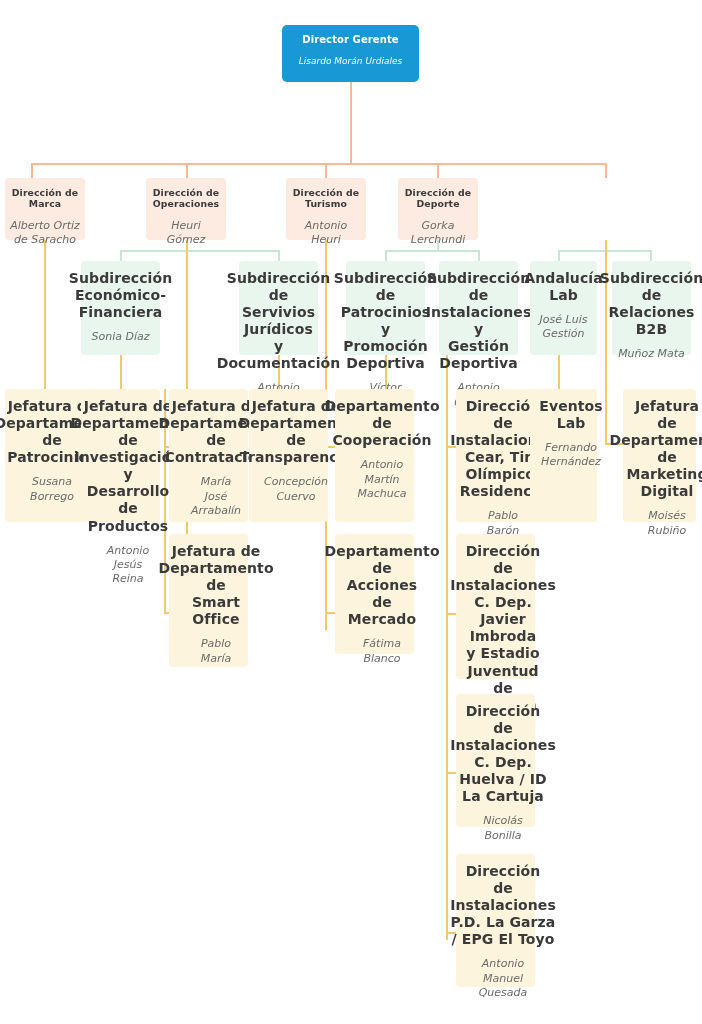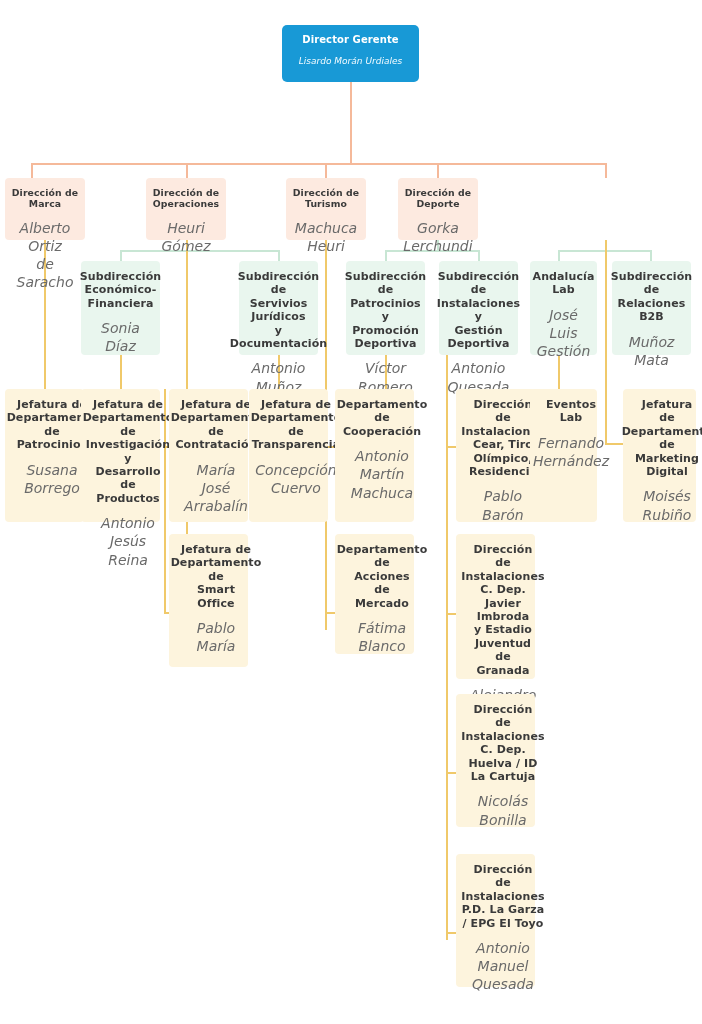--- a/index.html
+++ b/index.html
@@ -36,21 +36,21 @@
   }
   .node .title {
     font-weight: bold;
     font-size: 9.3px;
     color: #3a3a3a;
     letter-spacing: .1px;
     white-space: pre-line;
   }
   .node .person {
     font-style: italic;
-    font-size: 14px;
+    font-size: 11px;
     color: #6a6a6a;
     margin-top: 9px;
     white-space: pre-line;
     line-height: 1.3;
   }
 
   
   .lvl1 {
     background: #1899d6;
     border-radius: 5px;
@@ -58,21 +58,21 @@
   .lvl1 .title { color: #ffffff; font-size: 10px; }
   .lvl1 .person { color: #f2fbff; font-size: 9px; margin-top: 10px; }
 
   
   .lvl2 { background: #fdeae0; }
   
   .lvl3 { background: #e9f6ee; }
   
   .lvl4 { background: #fdf4dd; padding-left: 20px; }
 
-  .lvl3 .title, .lvl4 .title { font-size: 11px; }
+  .lvl3 .title, .lvl4 .title { font-size: 14px; }
 </style>
 </head>
 <body>
 
 <div id="canvas">
 
   <div class="line v c-orange" style="left:350px; top:82px; height:81px;"></div>
 
   <div class="line h c-orange" style="left:31px; top:163px; width:575px;"></div>
 
@@ -138,21 +138,21 @@
 
   <div class="node lvl2" style="left:146px; top:178px; width:80px; height:62px;">
     <div class="title">Dirección de
 Operaciones</div>
     <div class="person">Heuri Gómez</div>
   </div>
 
   <div class="node lvl2" style="left:286px; top:178px; width:80px; height:62px;">
     <div class="title">Dirección de
 Turismo</div>
-    <div class="person">Machuca Heuri</div>
+    <div class="person">Antonio Heuri</div>
   </div>
 
   <div class="node lvl2" style="left:398px; top:178px; width:80px; height:62px;">
     <div class="title">Dirección de
 Deporte</div>
     <div class="person">Gorka Lerchundi</div>
   </div>
 
 
   <div class="node lvl3" style="left:81px; top:261px; width:79px; height:94px;">

